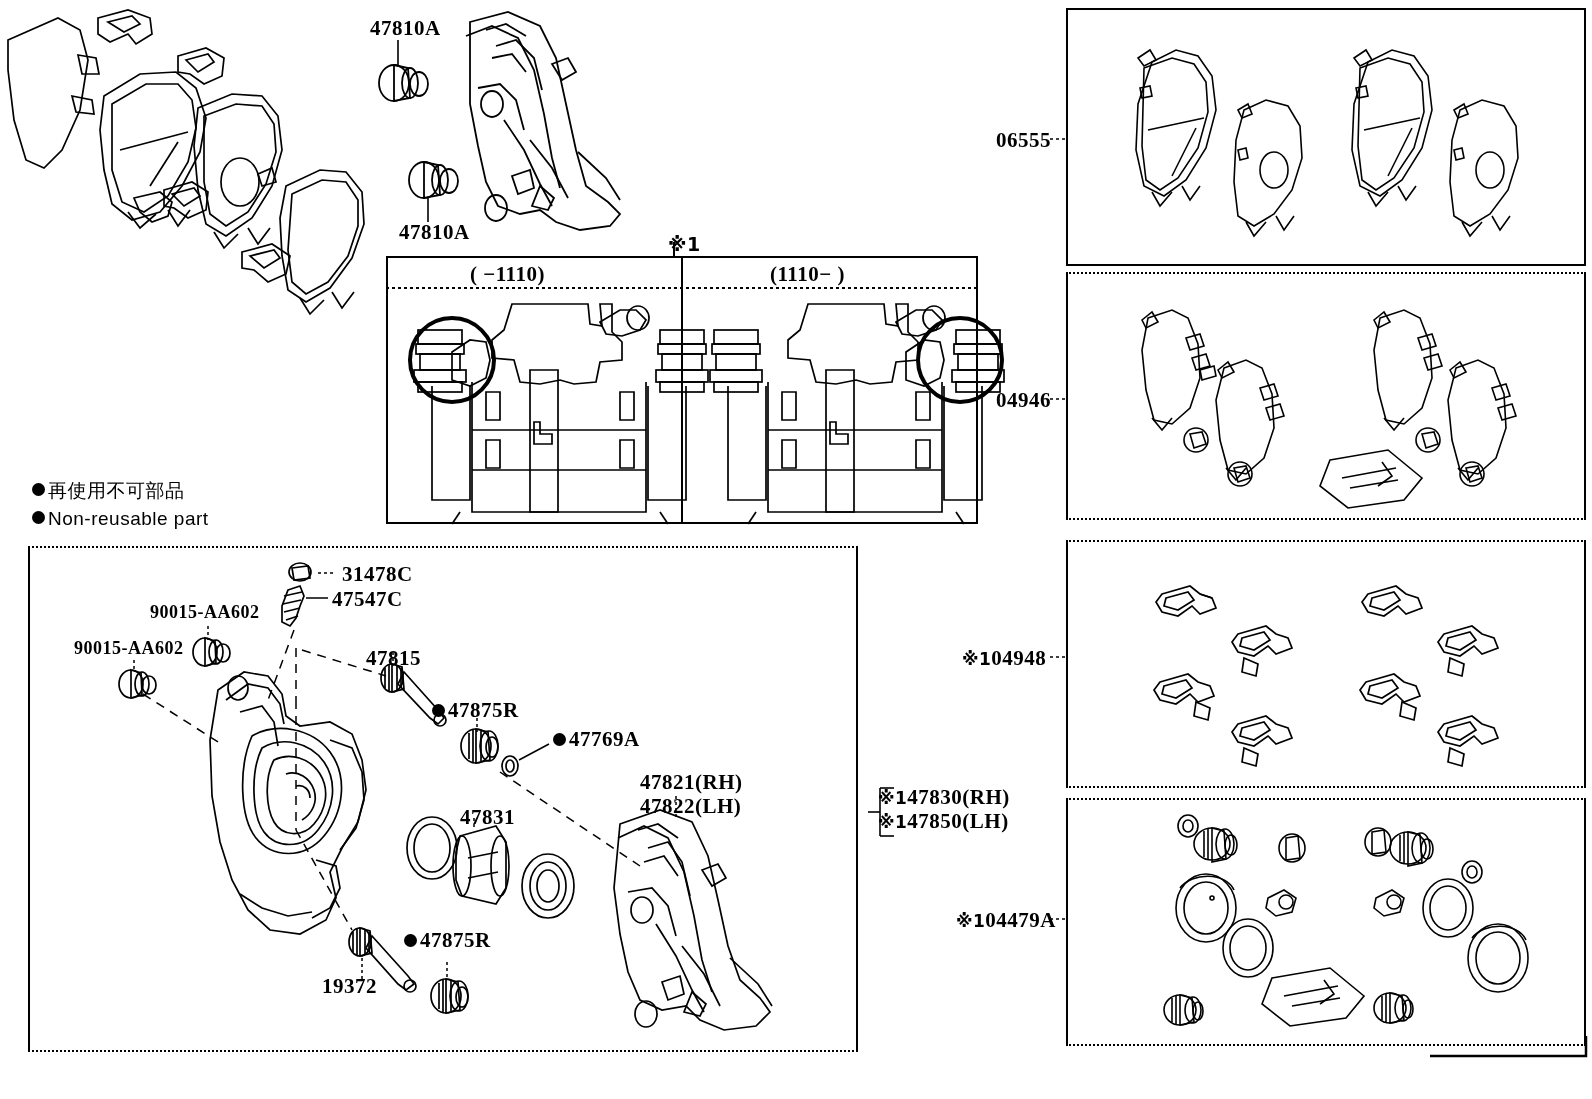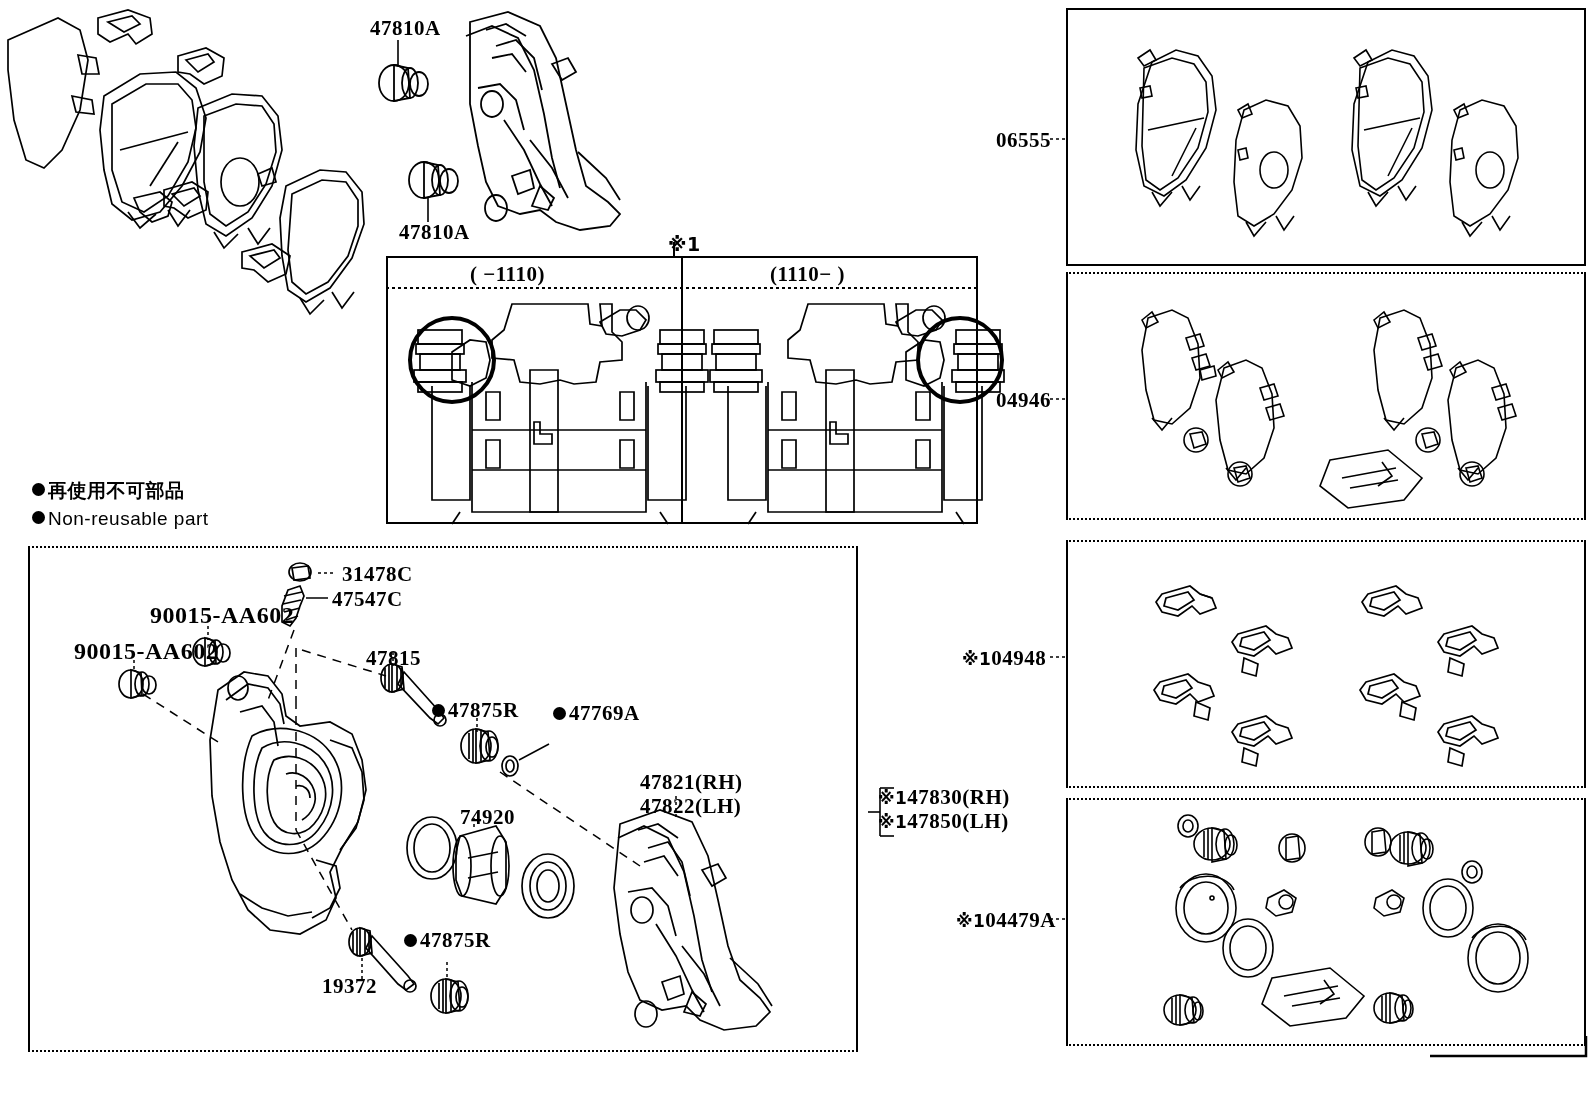--- a/index.html
+++ b/index.html
@@ -4,22 +4,22 @@
 <style>
   html,body{margin:0;padding:0;background:#ffffff;}
   body{
     width:1592px;height:1099px;position:relative;overflow:hidden;
     font-family:"Liberation Serif", serif;color:#000;
   }
   .stage{position:absolute;left:0;top:0;width:1319px;height:1099px;}
   .lbl{position:absolute;white-space:nowrap;font-family:"Liberation Serif",serif;
        font-weight:bold;letter-spacing:.5px;}
   .lbl.n{font-size:21px;}
-  .lbl.sm{font-size:24px;}
-  .lbl.jp{font-family:"DejaVu Sans",sans-serif;font-weight:bold;font-size:19px;}
+  .lbl.sm{font-size:18px;}
+  .lbl.jp{font-family:"DejaVu Sans",sans-serif;font-weight:normal;font-size:19px;}
   .lbl.en{font-family:"Liberation Sans",sans-serif;font-weight:normal;font-size:19px;}
   .dot{display:inline-block;width:13px;height:13px;border-radius:50%;background:#000;
        vertical-align:middle;margin-right:3px;position:relative;top:-2px;}
   .box{position:absolute;border:2px solid #000;box-sizing:border-box;background:transparent;}
   .boxd{position:absolute;box-sizing:border-box;background:transparent;
         border-left:2px solid #000;border-right:2px solid #000;
         border-top:2px dotted #000;border-bottom:2px dotted #000;}
   svg{position:absolute;left:0;top:0;overflow:visible;}
   .ln{stroke:#000;fill:none;}
   .id{position:absolute;font-family:"Liberation Sans",sans-serif;font-size:20px;
@@ -315,24 +315,24 @@
     <line x1="296" y1="830" x2="352" y2="930" stroke-dasharray="9,7"></line>
   </g>
 </svg>
 
 <div class="lbl n" style="left:342px;top:562px;">31478C</div>
 <div class="lbl n" style="left:332px;top:587px;">47547C</div>
 <div class="lbl sm" style="left:150px;top:602px;">90015-AA602</div>
 <div class="lbl sm" style="left:74px;top:638px;">90015-AA602</div>
 <div class="lbl n" style="left:366px;top:646px;">47815</div>
 <div class="lbl n" style="left:432px;top:698px;"><span class="dot"></span><span>47875R</span></div>
-<div class="lbl n" style="left:553px;top:701px;"><span class="dot"></span><span>47769A</span></div>
+<div class="lbl n" style="left:553px;top:727px;"><span class="dot"></span><span>47769A</span></div>
 <div class="lbl n" style="left:640px;top:770px;">47821(RH)</div>
 <div class="lbl n" style="left:640px;top:794px;">47822(LH)</div>
-<div class="lbl n" style="left:460px;top:805px;">74920</div>
+<div class="lbl n" style="left:460px;top:805px;">47831</div>
 <div class="lbl n" style="left:322px;top:974px;">19372</div>
 <div class="lbl n" style="left:404px;top:928px;"><span class="dot"></span><span>47875R</span></div>
 
 <div class="box" style="left:1066px;top:8px;width:520px;height:258px;"></div>
 <div class="boxd" style="left:1066px;top:272px;width:520px;height:248px;"></div>
 <div class="boxd" style="left:1066px;top:540px;width:520px;height:248px;"></div>
 <div class="boxd" style="left:1066px;top:798px;width:520px;height:248px;"></div>
 
 <div class="lbl n" style="left:996px;top:128px;">06555</div>
 <div class="lbl n" style="left:996px;top:388px;">04946</div>

